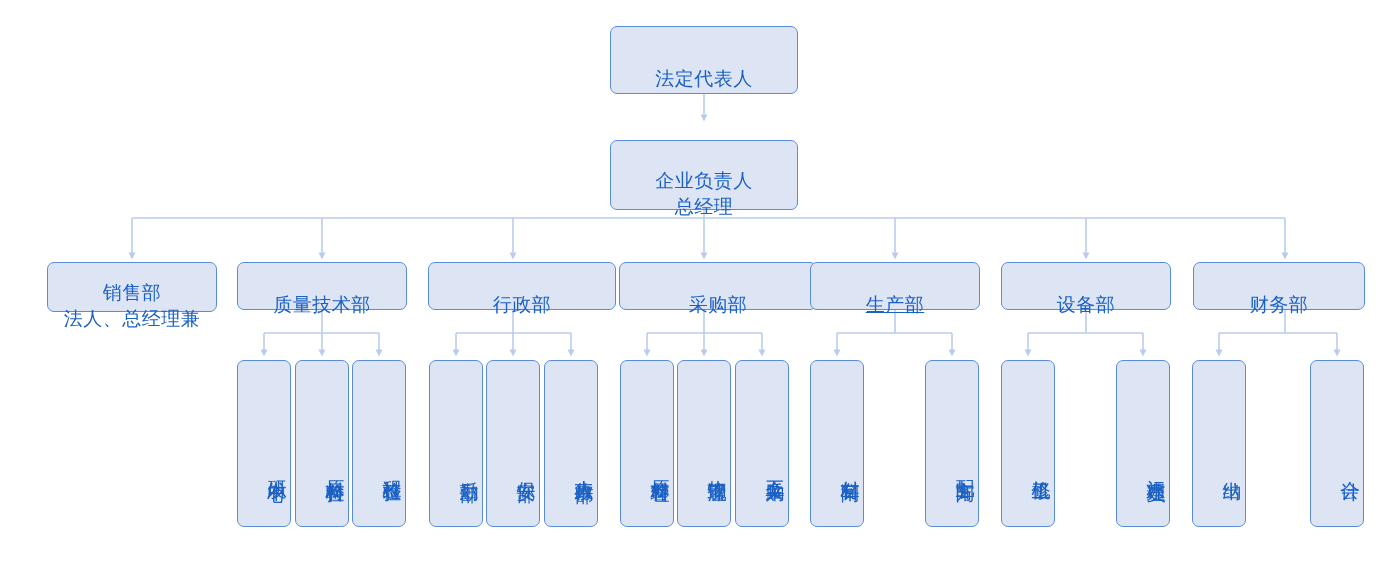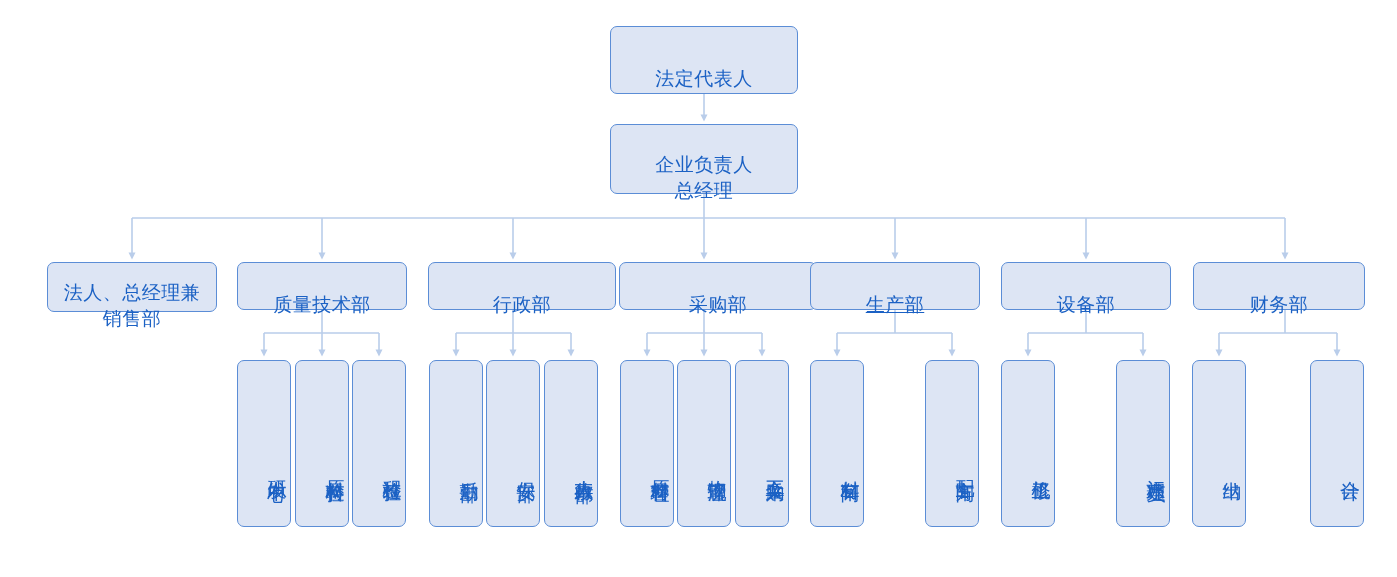--- a/index.html
+++ b/index.html
@@ -122,31 +122,31 @@
       <line x1="1219" y1="333" x2="1337" y2="333"></line>
       <line x1="1219" y1="333" x2="1219" y2="353" marker-end="url(#arrow)"></line>
       <line x1="1337" y1="333" x2="1337" y2="353" marker-end="url(#arrow)"></line>
     </g>
   </svg>
 
   <div class="node top" style="left:610px; top:26px; width:188px; height:68px;">
     <span class="lines">法定代表人</span>
   </div>
 
-  <div class="node top" style="left:610px; top:124px; width:188px; height:70px;">
+  <div class="node top" style="left:610px; top:140px; width:188px; height:70px;">
     <span class="lines">
       <span>企业负责人</span>
       <span>总经理</span>
     </span>
   </div>
 
   <div class="node dept" style="left:47px; top:262px; width:170px; height:50px;">
     <span class="lines">
+      <span>销售部</span>
       <span>法人、总经理兼</span>
-      <span>销售部</span>
     </span>
   </div>
 
   <div class="node dept" style="left:237px; top:262px; width:170px; height:48px;justify-content:center;">
     <span class="lines">质量技术部</span>
   </div>
 
   <div class="node dept" style="left:428px; top:262px; width:188px; height:48px;">
     <span class="lines">行政部</span>
   </div>

